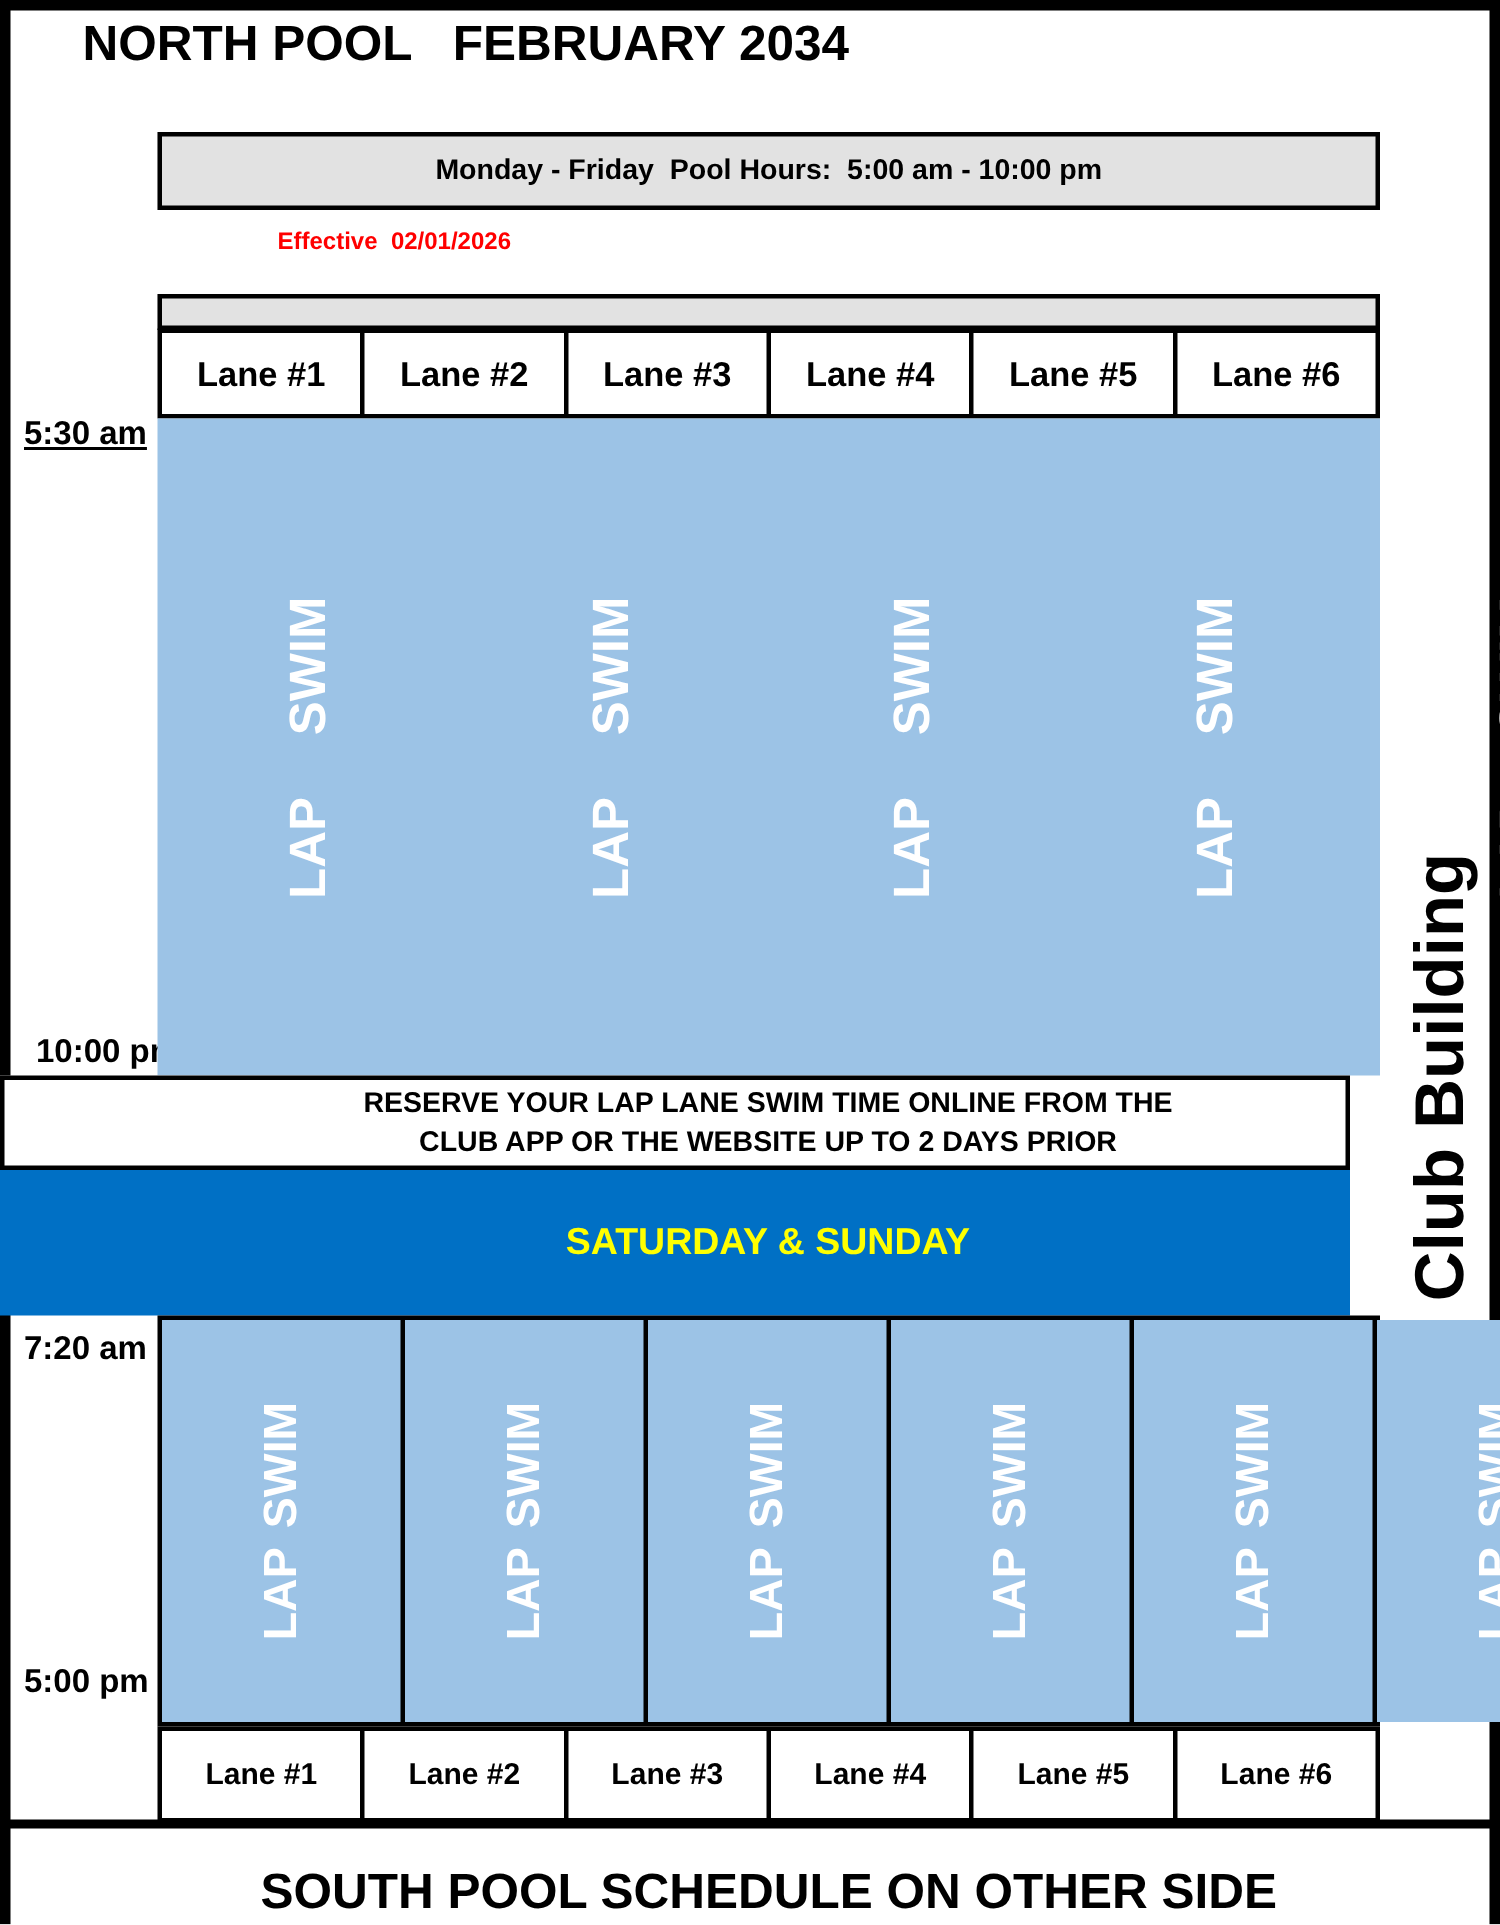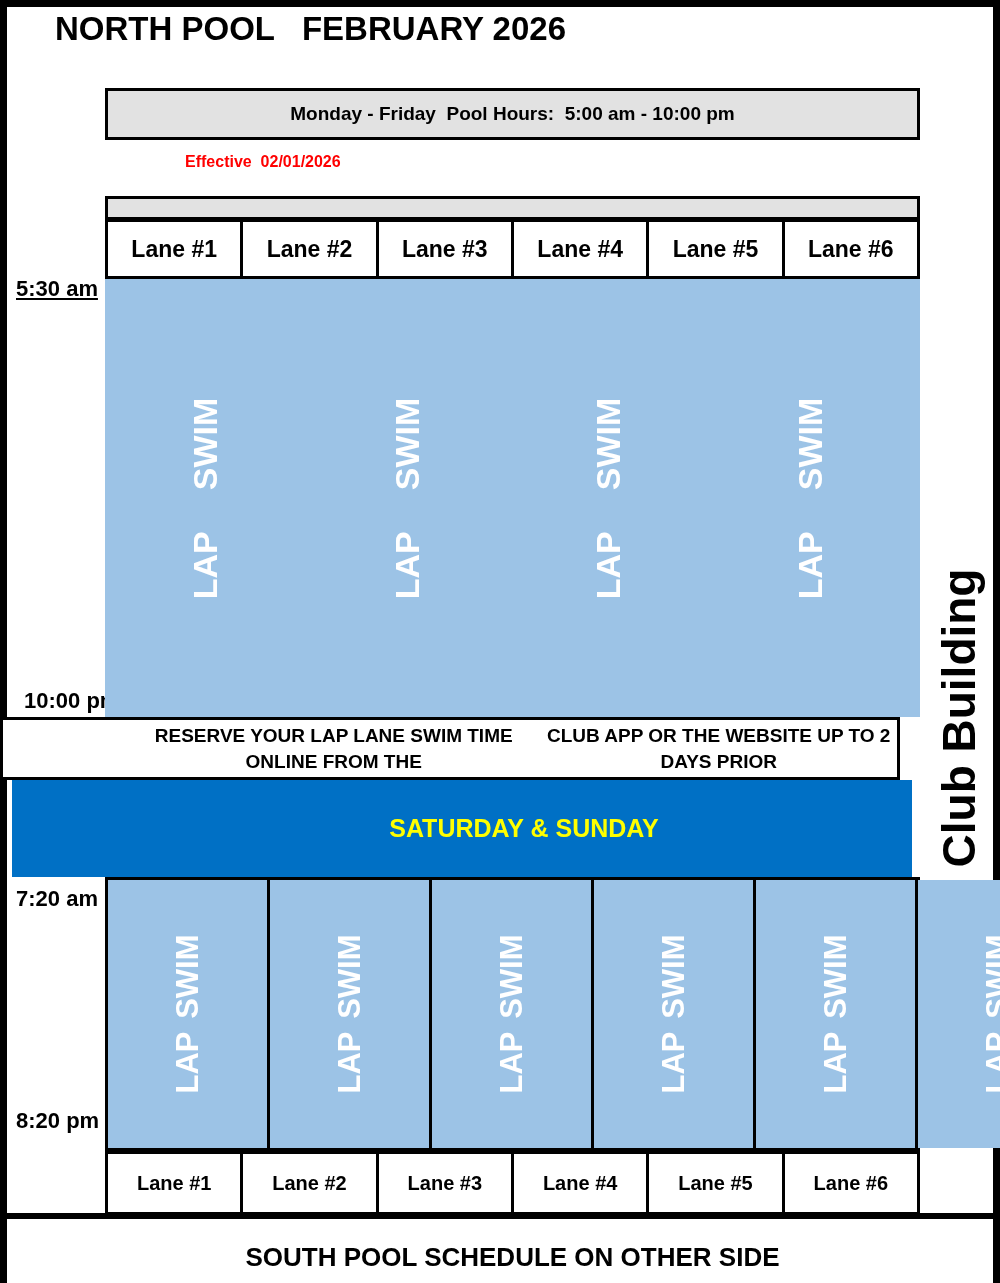--- a/index.html
+++ b/index.html
@@ -50,29 +50,29 @@
 
   .time-label { font-size:22px; white-space:pre; }
   .t-530  { left:16px; top:276px;text-decoration:underline; }
   .t-1000 { left:24px; top:688px; }
   .t-700  { left:16px; top:886px; }
   .t-800  { left:16px; top:1108px; }
 
   .reserve-banner {
     left:0; top:717px; width:900px; height:63px; box-sizing:border-box;
     background:#fff; border:3px solid #000; padding-left:124px;
-    display:flex; align-items:center; justify-content:center;
+    display:flex; flex-direction:column; align-items:center; justify-content:center;
     font-size:19px; line-height:26px; text-align:center;
   }
 
   .weekend-banner {
     left:0; top:780px; width:900px; height:97px; background:#0070C5;
     padding-left:124px; box-sizing:border-box;
     display:flex; align-items:center; justify-content:center; gap:62px;
-    color:#FFFF00; font-size:25px;margin-left:12px;
+    color:#FFFF00; font-size:25px;
   }
   .weekend-banner span { white-space:pre; }
 
   .weekend-grid {
     left:105px; top:877px; width:815px; height:274px; box-sizing:border-box;
     background:#000; padding:3px; display:grid;
     grid-template-columns:repeat(6,1fr); gap:3px;
   }
   .weekend-grid .lane {
     background:#9CC3E6; display:flex; align-items:center; justify-content:center;
@@ -91,33 +91,33 @@
   .table-bottom-line { left:0; top:1213px; width:1000px; height:6px; background:#000; }
 
   .club-building {
     left:923px; top:540px; width:72px; height:356px;
     display:flex; align-items:center; justify-content:center;
   }
   .club-building span { transform:rotate(-90deg); white-space:nowrap; font-size:46px; }
 
   .footer-note {
     left:0; top:1242px; width:1000px; padding-left:25px; box-sizing:border-box;
-    text-align:center; font-size:26px;
+    text-align:center; font-size:33px;
   }
 </style>
 </head>
 <body>
 
 <div class="page">
 
   <div class="abs border-top"></div>
   <div class="abs border-left"></div>
   <div class="abs border-right"></div>
 
-  <div class="abs page-title">NORTH POOL   FEBRUARY 2026</div>
+  <div class="abs page-title">NORTH POOL   FEBRUARY 2034</div>
 
   <div class="abs hours-banner">
     <span>Monday - Friday  Pool Hours:  5:00 am - 10:00 pm</span>
   </div>
 
   <div class="abs effective">Effective  02/01/2026</div>
 
   <div class="abs gray-strip"></div>
 
   <div class="abs lane-header-grid">
@@ -154,21 +154,21 @@
   <div class="abs reserve-banner">
     <div>RESERVE YOUR LAP LANE SWIM TIME ONLINE FROM THE</div>
     <div>CLUB APP OR THE WEBSITE UP TO 2 DAYS PRIOR</div>
   </div>
 
   <div class="abs weekend-banner">
     <span>SATURDAY &amp; SUNDAY</span>
   </div>
 
   <div class="abs time-label t-700">7:20 am</div>
-  <div class="abs time-label t-800">8:20 pm</div>
+  <div class="abs time-label t-800">5:00 pm</div>
 
   <div class="abs weekend-grid">
     <div class="lane">
         <span class="lap-rot">LAP SWIM</span>
       </div>
     <div class="lane">
         <span class="lap-rot">LAP SWIM</span>
       </div>
     <div class="lane">
         <span class="lap-rot">LAP SWIM</span>

